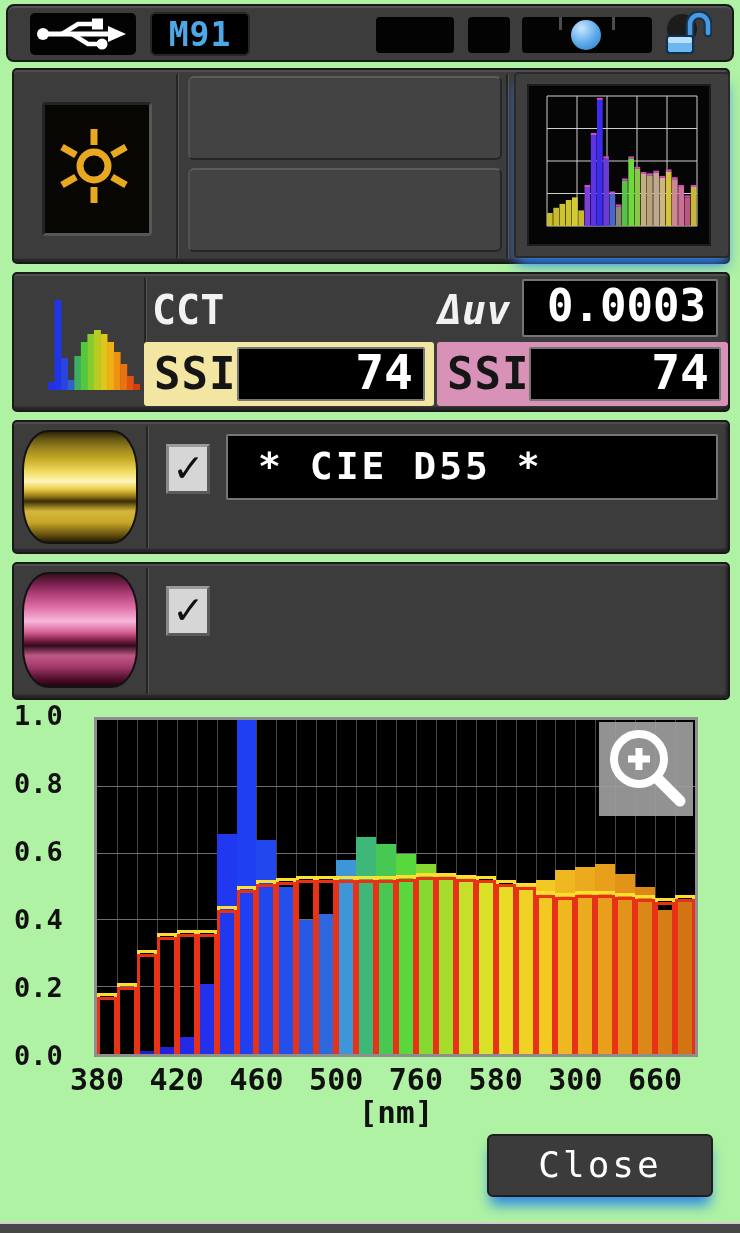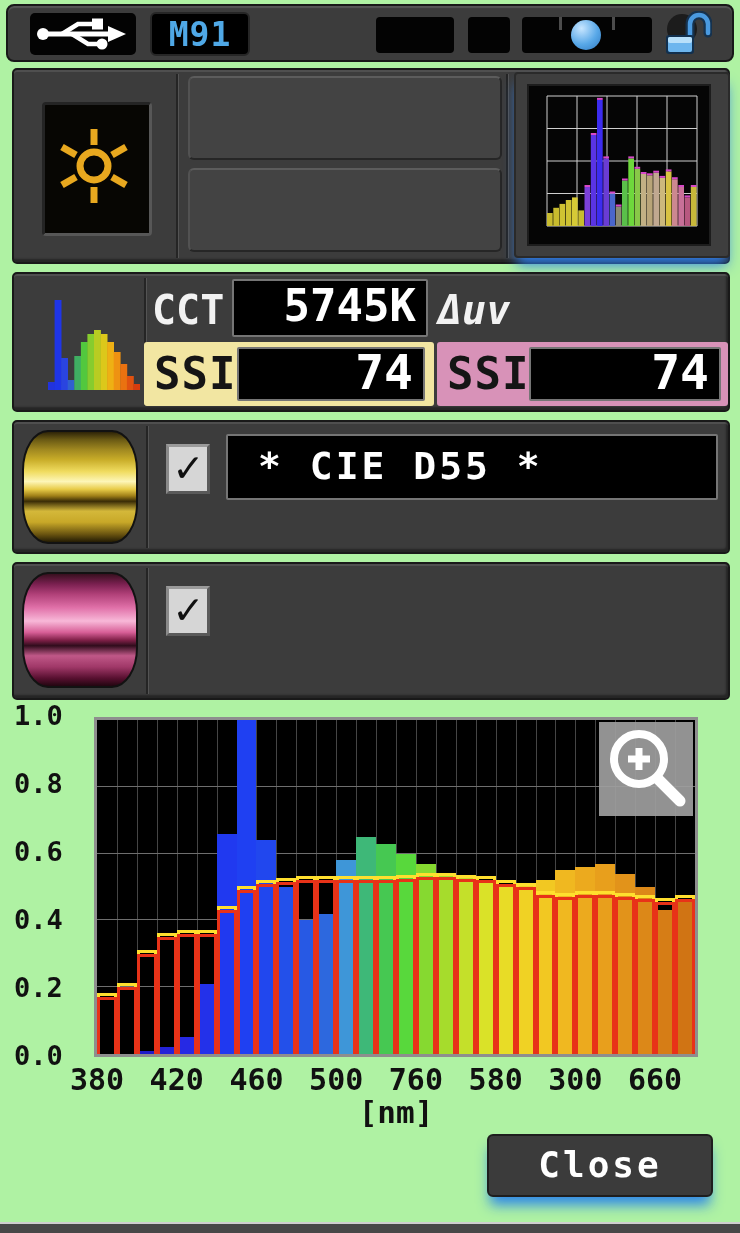--- a/index.html
+++ b/index.html
@@ -38,21 +38,21 @@
   .xtick{position:absolute;transform:translateX(-50%);font-size:30px;font-weight:bold;color:#111;}
   #plot{position:absolute;left:94px;top:717px;width:604px;height:340px;background:#000;
         border:3px solid #8e8e8e;box-sizing:border-box;}
   #plot-inner{position:absolute;left:0;top:0;width:598px;height:334px;}
   .gv{position:absolute;top:0;bottom:0;width:1px;background:#454545;}
   .gh{position:absolute;left:0;right:0;height:1px;background:#6e6e6e;}
   .bar{position:absolute;bottom:0;}
   .refbar{position:absolute;bottom:0;box-sizing:border-box;border-style:solid;border-bottom:none;background:transparent;}
   .magbtn{position:absolute;right:2px;top:2px;width:94px;height:94px;background:rgba(158,158,158,.92);}
   .closebtn{position:absolute;left:487px;top:1134px;width:226px;height:63px;background:#3b3b3b;
-            border:2px solid #1e1e1e;border-radius:6px;color:#fff;font-size:36px;font-weight:bold;
+            border:2px solid #1e1e1e;border-radius:6px;color:#fff;font-size:36px;font-weight:normal;
             text-align:center;line-height:58px;letter-spacing:3px;box-sizing:border-box;
             box-shadow:0 11px 13px -3px rgba(40,130,235,.95);}
   .bottomstrip{position:absolute;left:0;top:1222px;width:740px;height:11px;background:#474747;border-top:2px solid #cfcfcf;}
 </style>
 </head>
 <body>
 
 <div id="screen">
 
   <div class="statusbar">
@@ -183,22 +183,22 @@
           <rect x="59.1" y="60.0" width="6.9" height="48.0" fill="#eeb014"></rect>
           <rect x="65.7" y="70.0" width="6.9" height="38.0" fill="#ee9212"></rect>
           <rect x="72.3" y="82.0" width="6.9" height="26.0" fill="#ea7210"></rect>
           <rect x="78.9" y="94.0" width="6.9" height="14.0" fill="#e05210"></rect>
           <rect x="85.4" y="102.0" width="6.9" height="6.0" fill="#d83c0e"></rect>
         </svg>
     </div>
     <div class="vdiv" style="left:130px;"></div>
 
     <div class="lbl" style="left:138px;top:8px;font-size:40px;line-height:56px;">CCT</div>
-    <div class="dfield num" style="left:218px;top:5px;width:196px;height:58px;font-size:44px;line-height:50px;">5745K</div>
     <div class="lbl" style="left:424px;top:8px;font-size:40px;line-height:56px;font-style:italic;">Δuv</div>
+    <div class="dfield num" style="left:508px;top:5px;width:196px;height:58px;font-size:44px;line-height:50px;">0.0003</div>
 
     <div class="ssibox" style="left:130px;top:68px;width:290px;height:64px;background:#f2e6a2;">
       <div class="ssilbl">SSI</div>
       <div class="dfield num" style="left:93px;top:5px;width:188px;height:54px;font-size:48px;line-height:46px;">74</div>
     </div>
     <div class="ssibox" style="left:423px;top:68px;width:291px;height:64px;background:#d892b8;">
       <div class="ssilbl">SSI</div>
       <div class="dfield num" style="left:92px;top:5px;width:192px;height:54px;font-size:48px;line-height:46px;">74</div>
     </div>
   </div>

